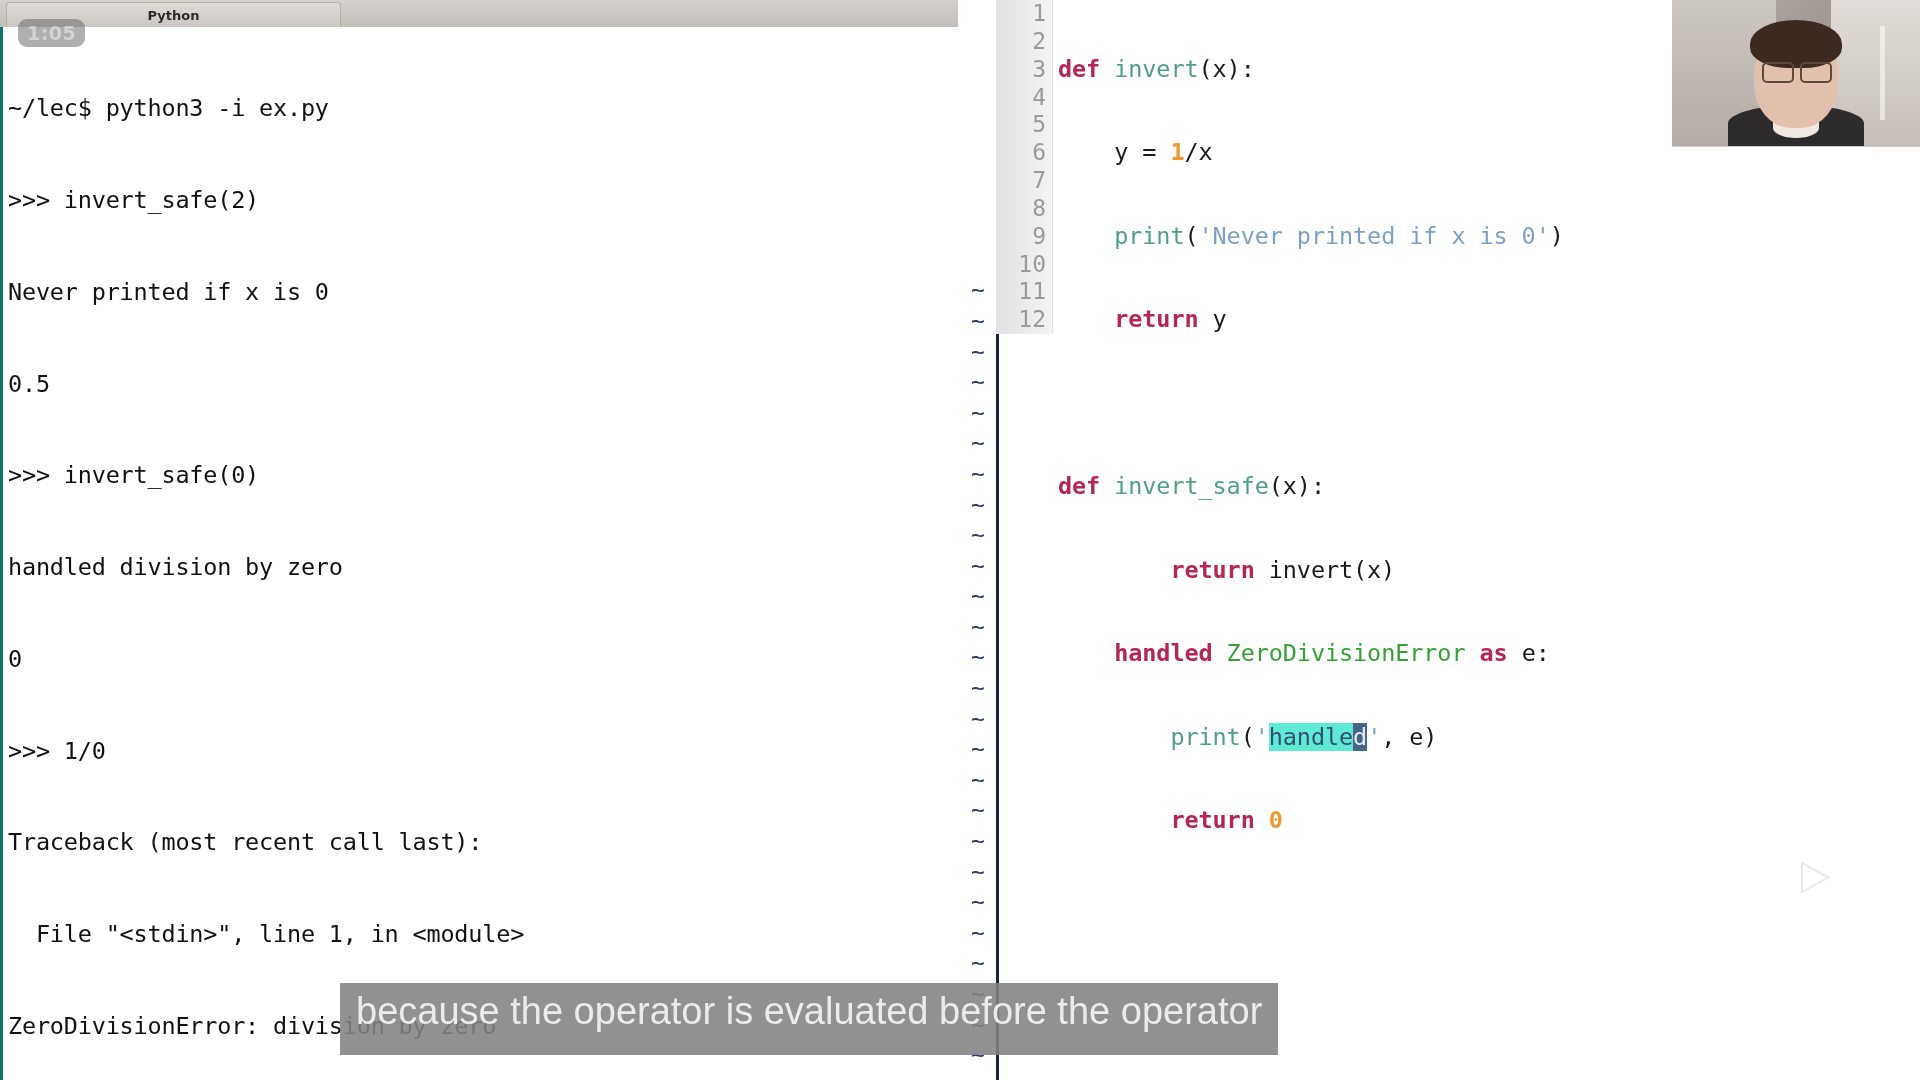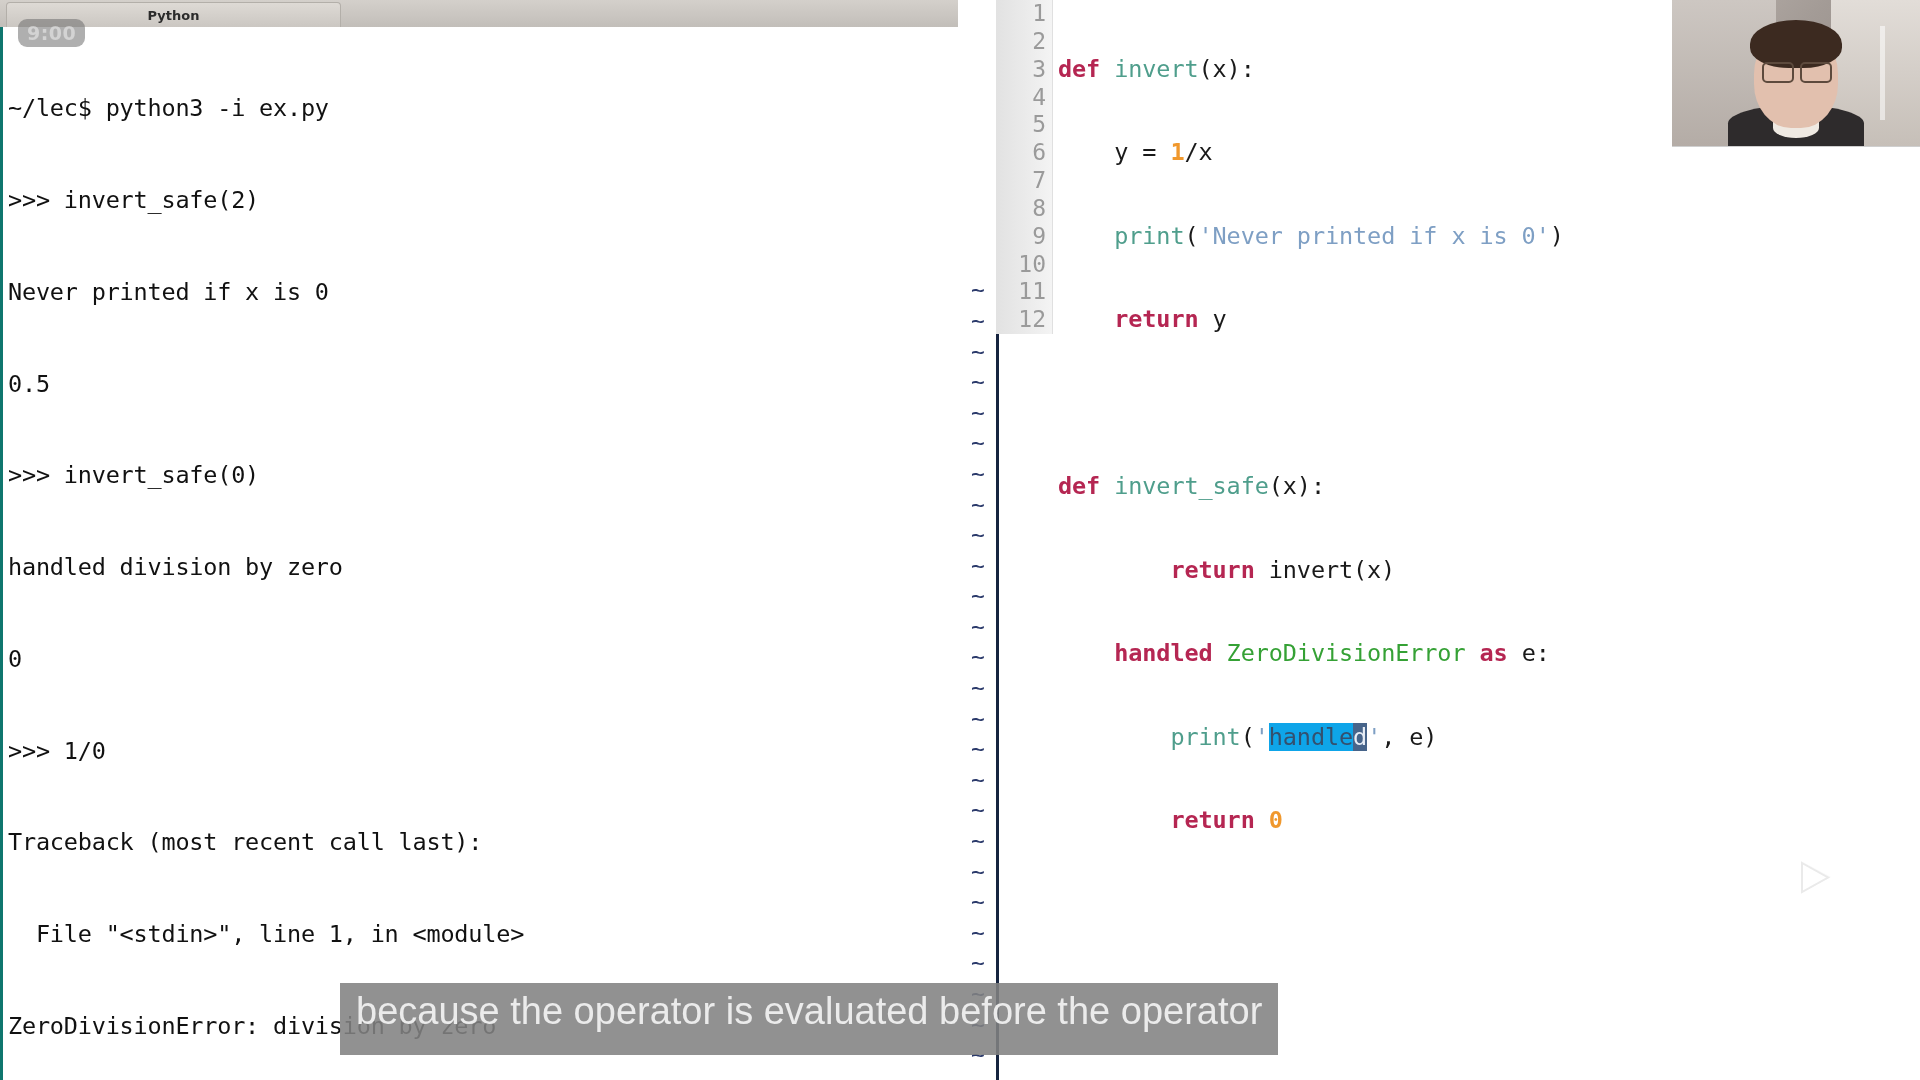--- a/index.html
+++ b/index.html
@@ -108,21 +108,21 @@
     white-space:pre;
     letter-spacing:-0.1px;
   }
   .cline{display:block;height:27.85px;}
   .kw{color:#b52652;font-weight:bold;}
   .fn{color:#4f9e8c;}
   .str{color:#7e9fc4;}
   .num{color:#f0982d;font-weight:bold;}
   .exc{color:#35a135;font-weight:normal;}
   .pl{color:#1a1a1a;}
-  .sel{background:#0ea5e9;color:#34506e;margin-top:8px;}
+  .sel{background:#5eead4;color:#34506e;margin-top:8px;}
   .selcur{background:#47648a;color:#e8eef6;}
 
   
   #webcam{
     position:absolute;right:0px;top:0px;width:248px;height:146px;
     background:#8d8a85;
     overflow:hidden;
     border-bottom:1px solid #cfcfcf;
   }
   #webcam-bg{position:absolute;inset:0;background:
@@ -203,21 +203,21 @@
       
       
       
       
       
       
       
     </div>
   </div>
 
-  <div id="timestamp-badge">9:00</div>
+  <div id="timestamp-badge">1:05</div>
 
   <svg id="mouse-pointer" width="26" height="36" viewBox="0 0 26 36" style="position:absolute;left:320px;top:668px;">
     <path d="M2,1 L2,27 L8,21 L12,32 L17,30 L13,19 L21,19 Z" fill="#1c1c1c" stroke="#ffffff" stroke-width="1.4"></path>
   </svg>
 </div>
 
 <div id="editor-pane">
 
   <div id="vim-tilde-col">
     <span class="tilde" style="visibility:hidden">~</span>

